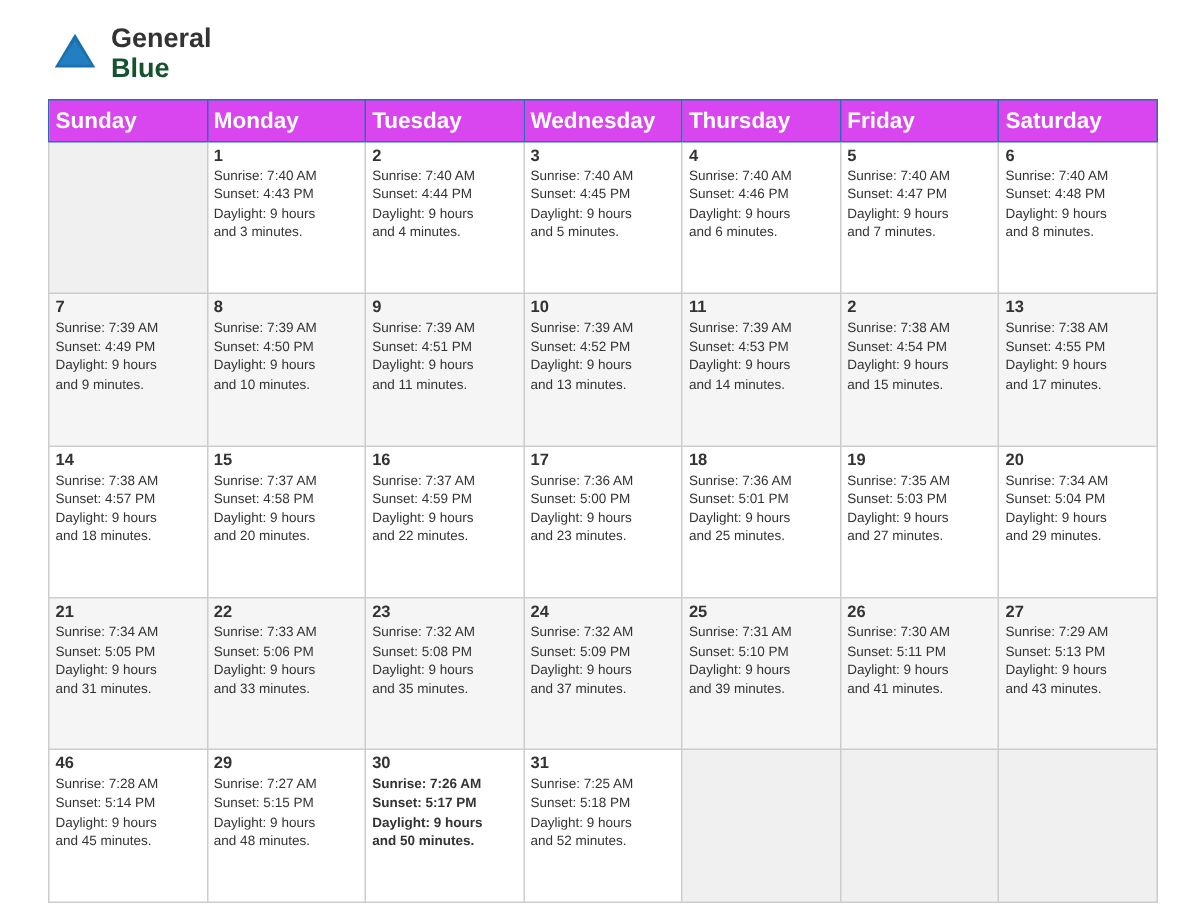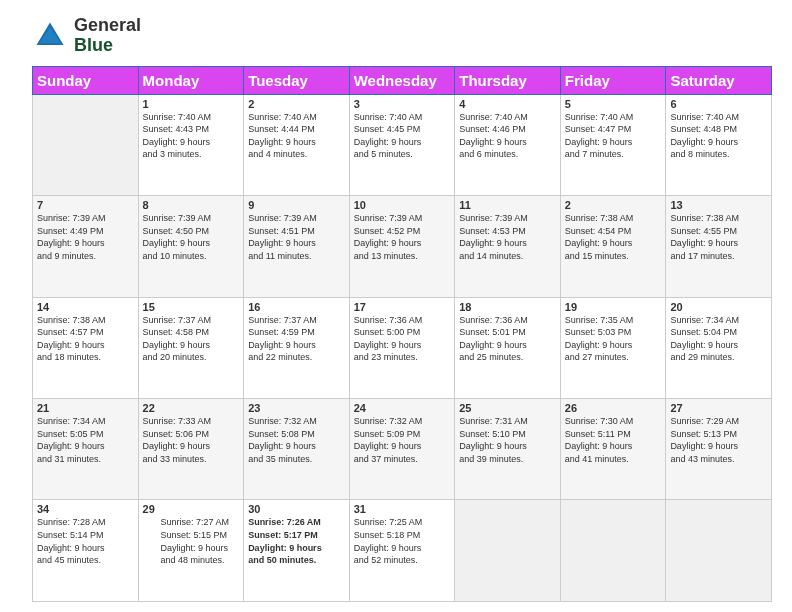--- a/index.html
+++ b/index.html
@@ -326,29 +326,29 @@
           <td>
             <span class="day-num">27</span>
             <div class="day-info" style="white-space: pre-line;">Sunrise: 7:29 AM
 Sunset: 5:13 PM
 Daylight: 9 hours
 and 43 minutes.</div>
           </td>
         </tr>
         <tr>
           <td>
-            <span class="day-num">34</span>
+            <span class="day-num">46</span>
             <div class="day-info" style="white-space: pre-line;">Sunrise: 7:28 AM
 Sunset: 5:14 PM
 Daylight: 9 hours
 and 45 minutes.</div>
           </td>
           <td>
             <span class="day-num">29</span>
-            <div class="day-info" style="white-space: pre-line; margin-left: 18px;">Sunrise: 7:27 AM
+            <div class="day-info" style="white-space: pre-line;">Sunrise: 7:27 AM
 Sunset: 5:15 PM
 Daylight: 9 hours
 and 48 minutes.</div>
           </td>
           <td>
             <span class="day-num">30</span>
             <div class="day-info" style="white-space: pre-line; font-weight: bold;">Sunrise: 7:26 AM
 Sunset: 5:17 PM
 Daylight: 9 hours
 and 50 minutes.</div>

